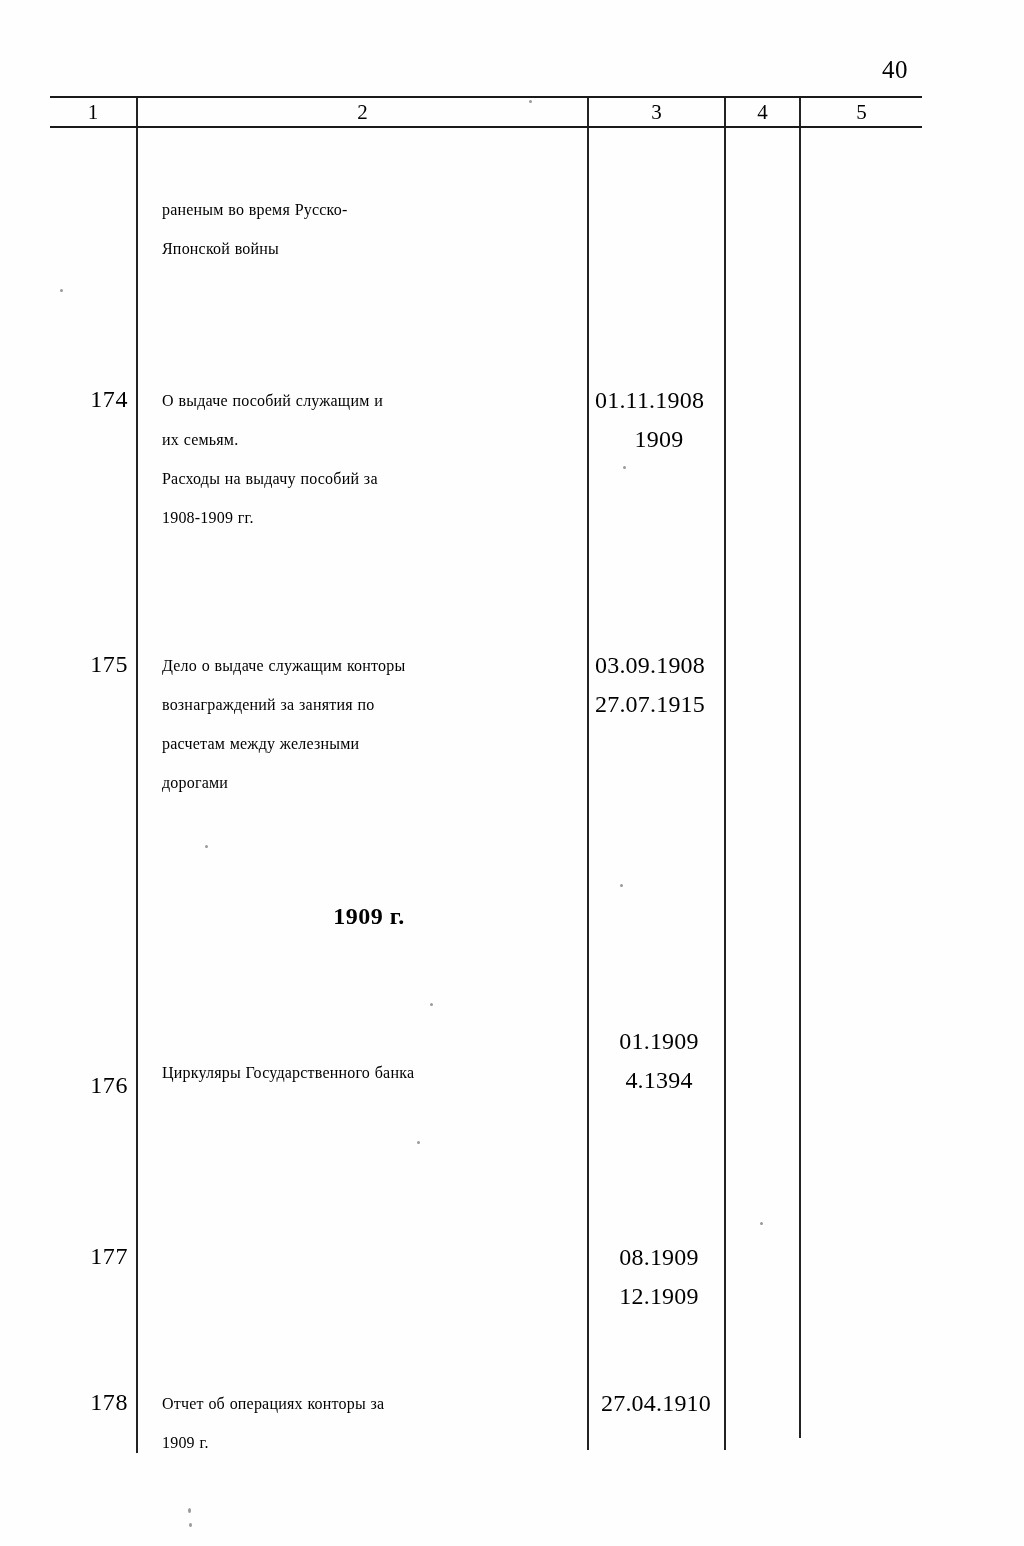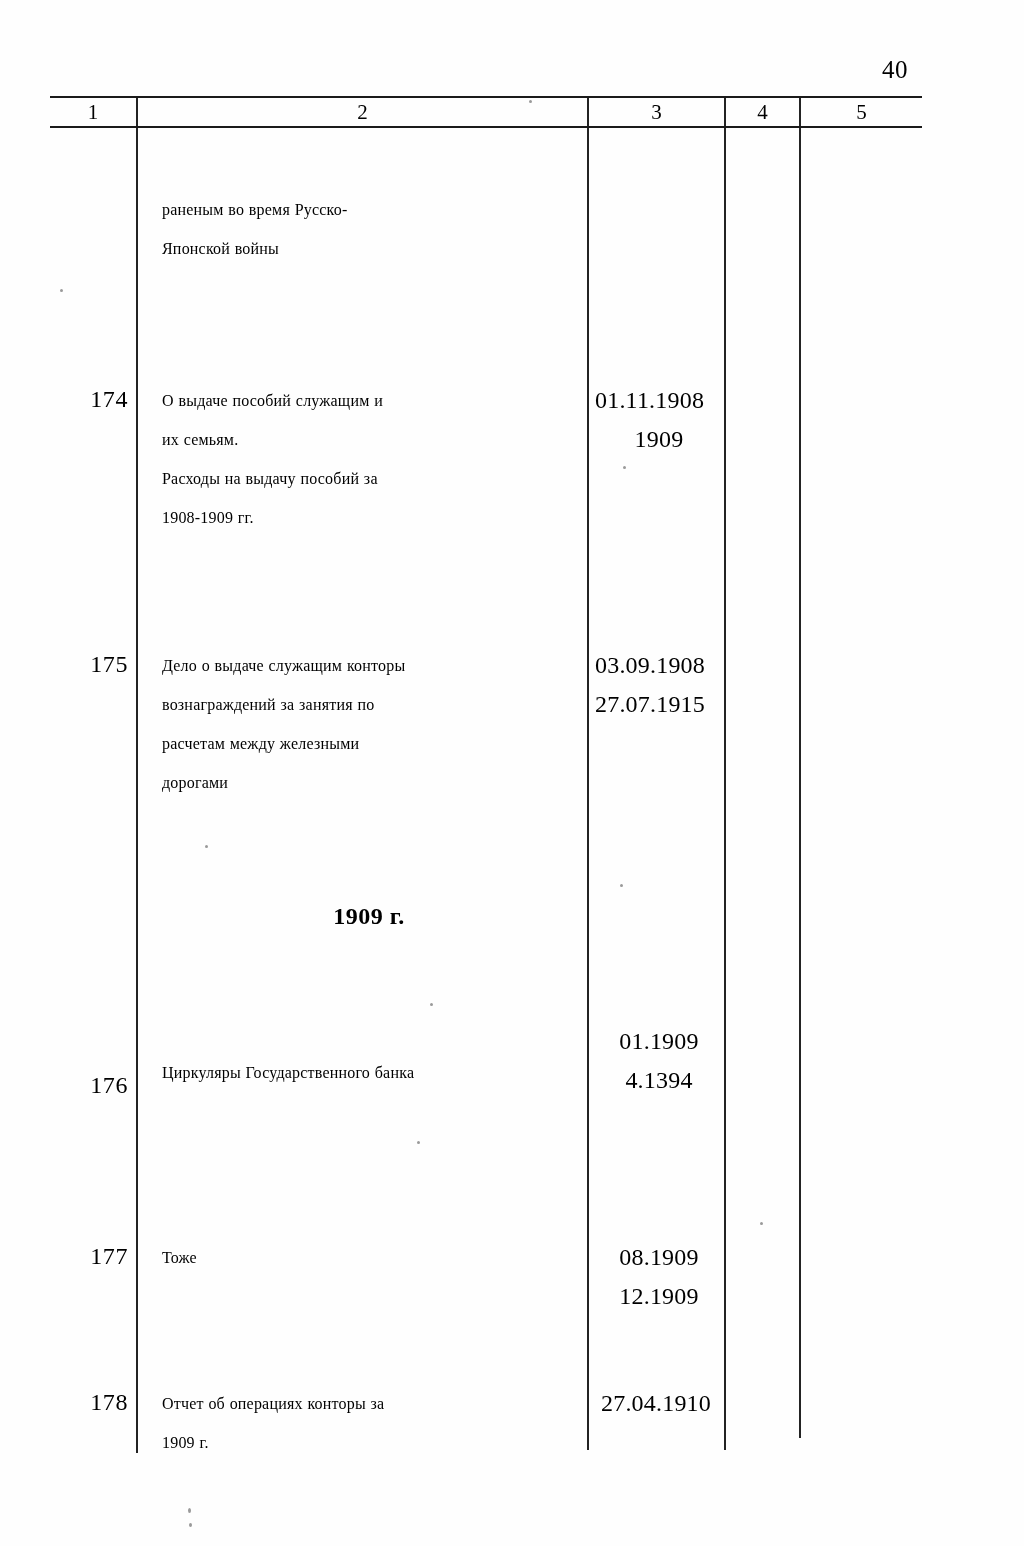--- a/index.html
+++ b/index.html
@@ -205,23 +205,20 @@
     <div class="cell-num" style="top:919px;margin-top:20px;">176</div>
     <div class="cell-desc" style="top:925px;">
       <div class="plain">Циркуляры Государственного банка</div>
     </div>
     <div class="cell-date" style="top:894px;">
       <div class="d-right">01.1909</div>
       <div class="d-right">4.1394</div>
     </div>
 
     <div class="cell-num" style="top:1110px;">177</div>
-    <div class="cell-desc" style="top:1110px;">
-      <div class="plain">Тоже</div>
-    </div>
     <div class="cell-date" style="top:1110px;">
       <div class="d-right">08.1909</div>
       <div class="d-right">12.1909</div>
     </div>
 
     <div class="cell-num" style="top:1256px;">178</div>
     <div class="cell-desc" style="top:1256px;">
       <div>Отчет об операциях конторы за</div>
       <div class="plain">1909 г.</div>
     </div>

